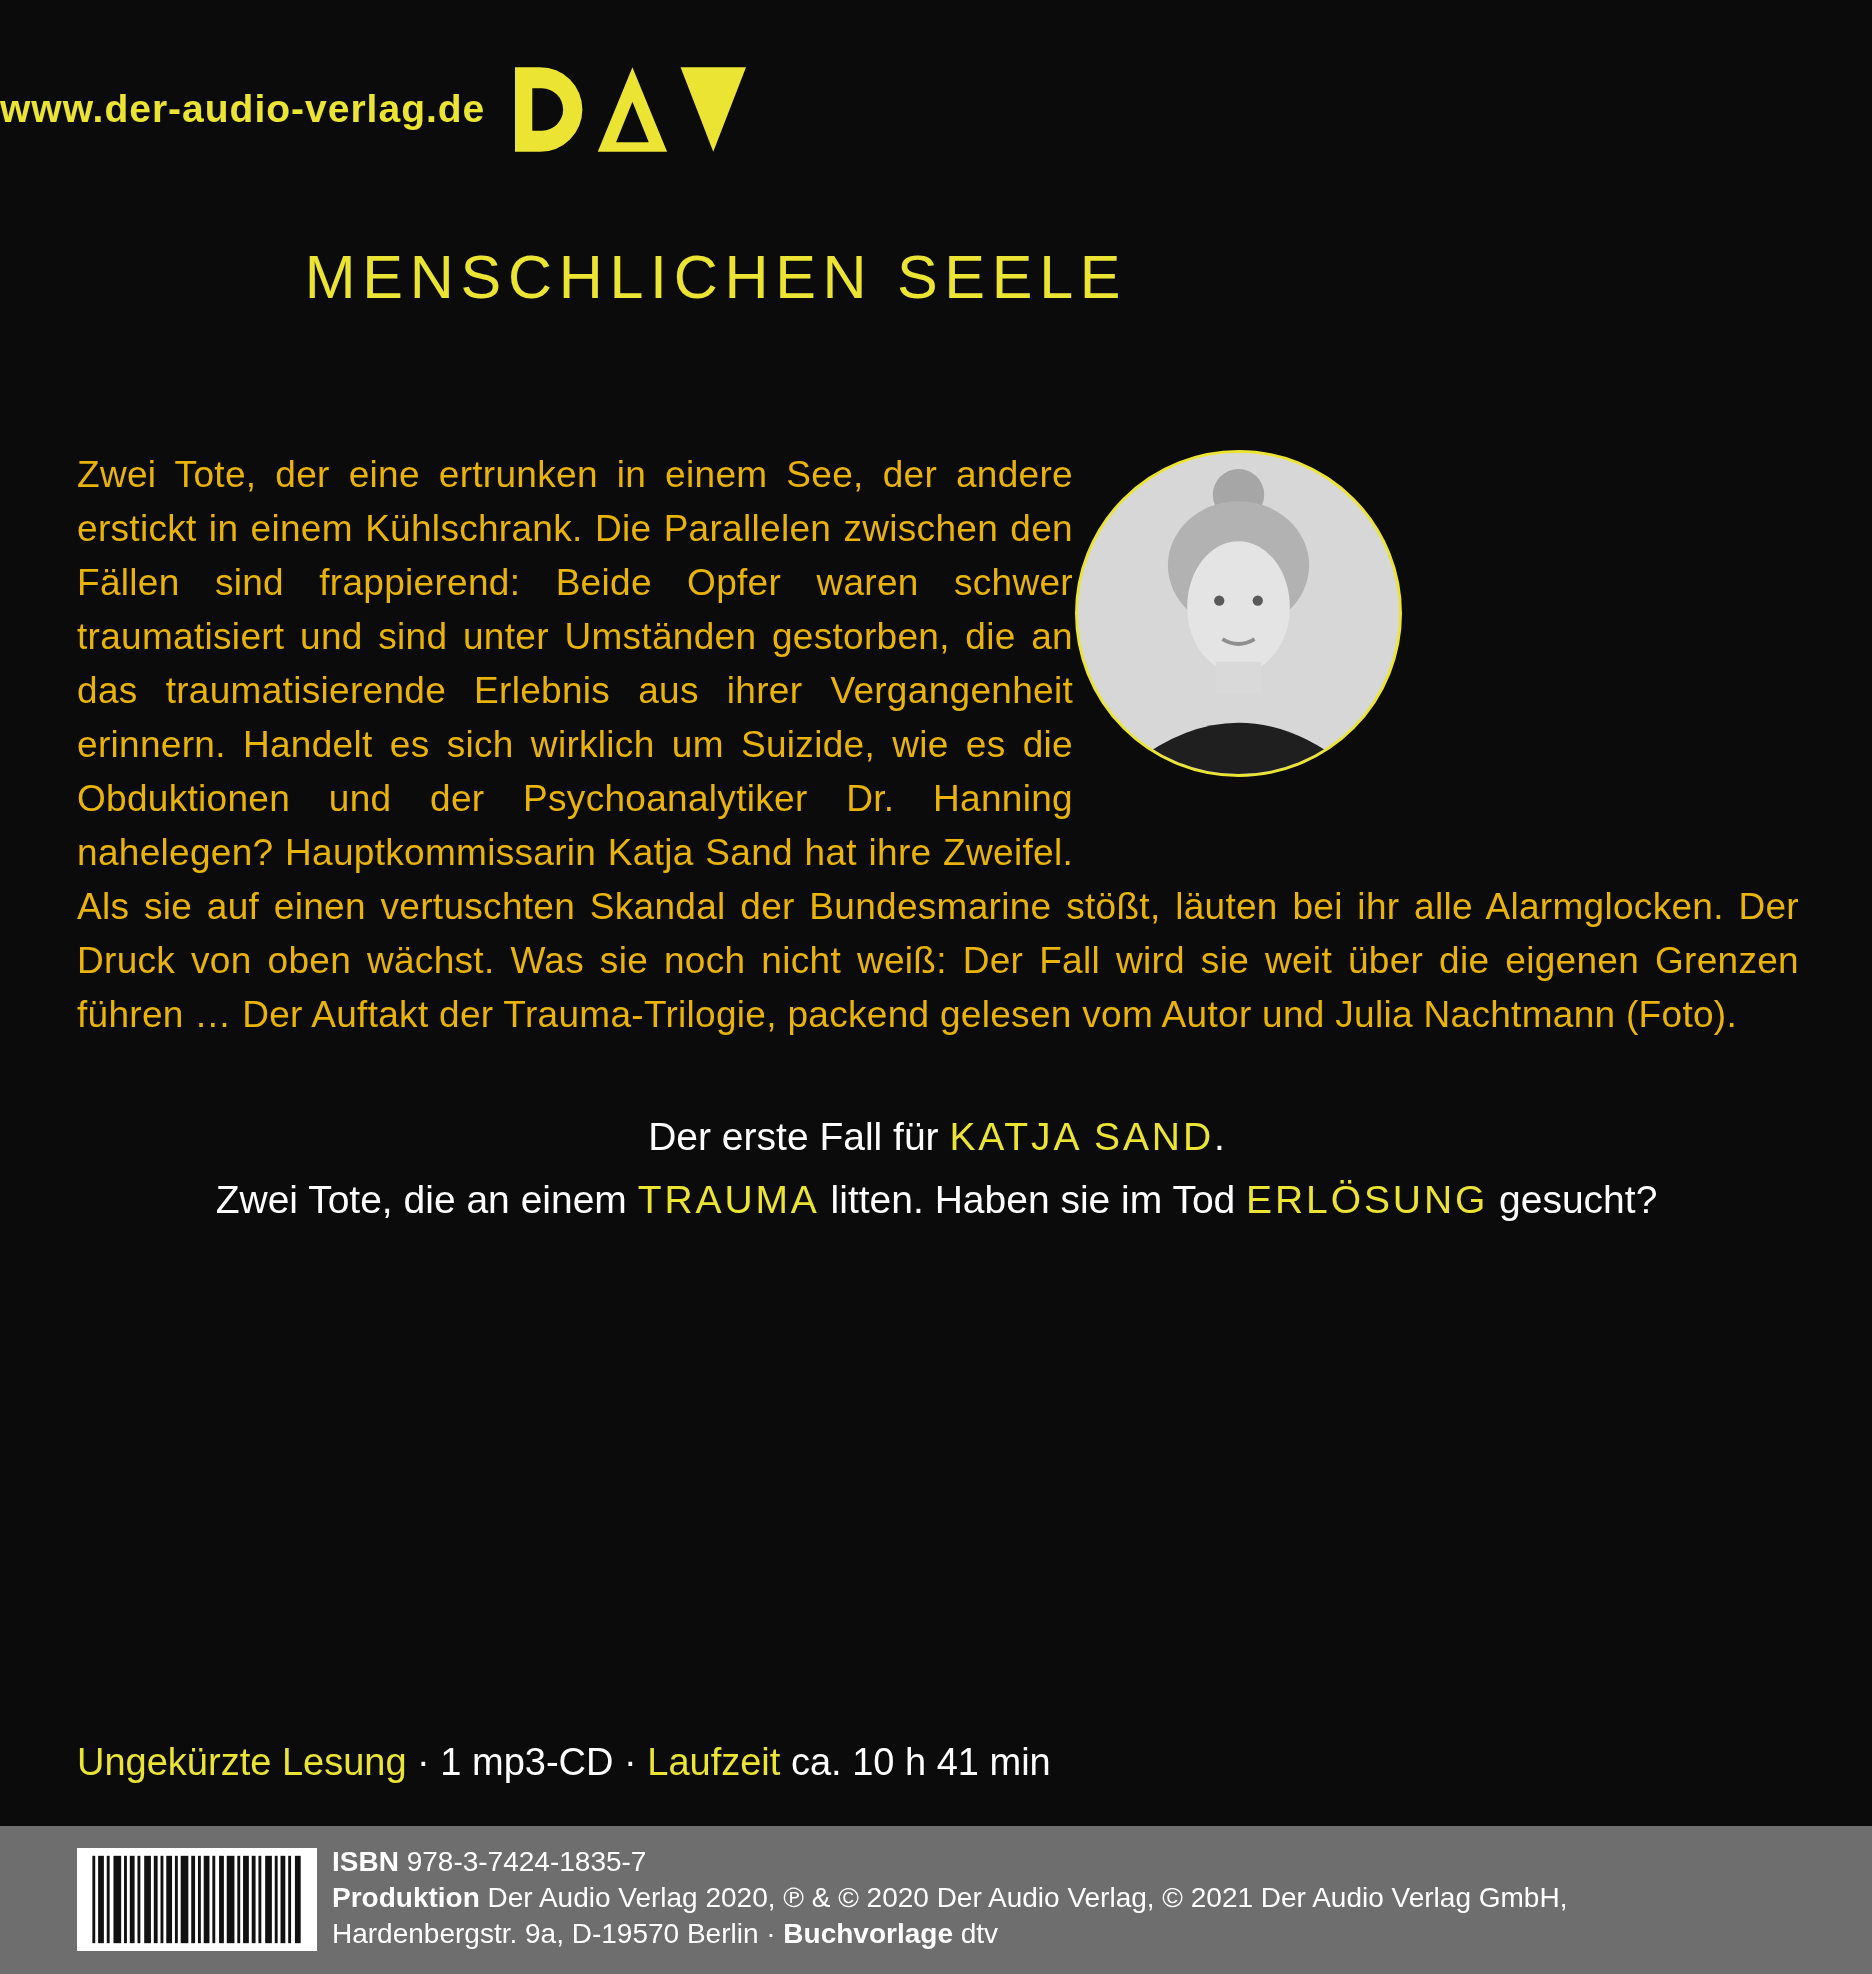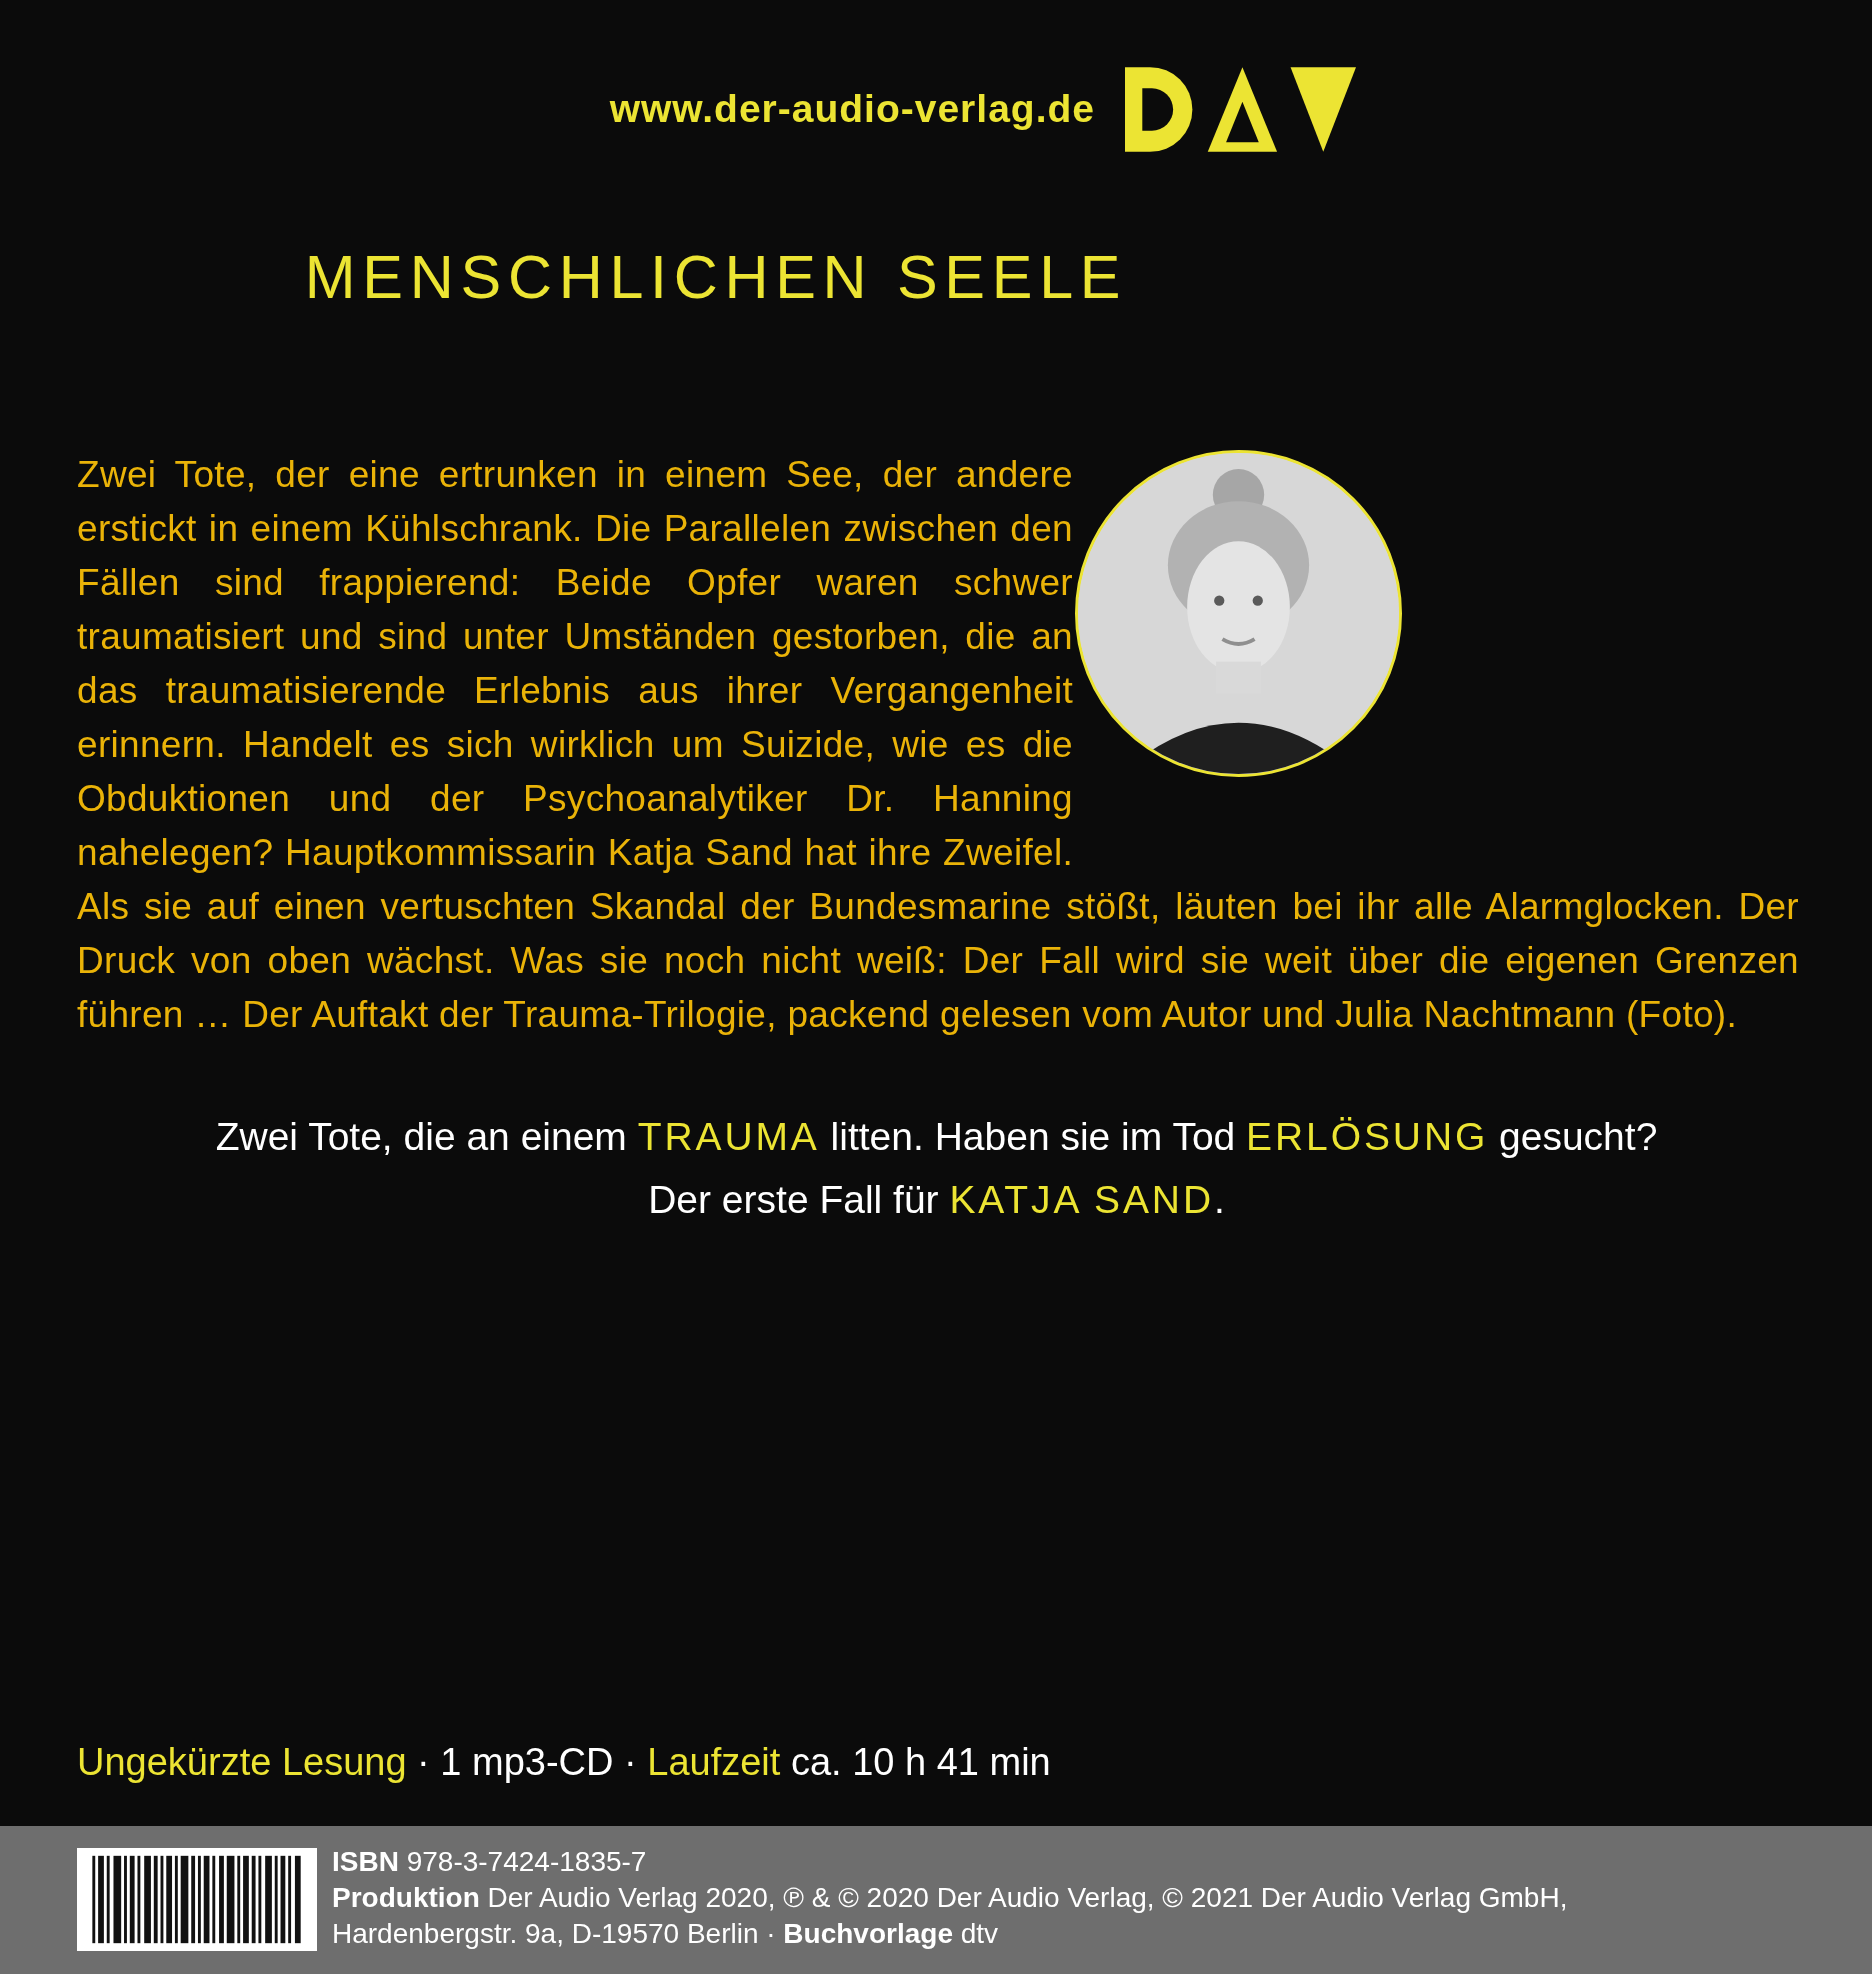--- a/index.html
+++ b/index.html
@@ -19,21 +19,21 @@
 
   
   .header {
     position: absolute;
     top: 63px;
     left: 0;
     width: 1356px;
     height: 92px;
     display: flex;
     align-items: center;
-    justify-content: flex-end;
+    justify-content: flex-start;
     gap: 30px;
   }
   .website {
     color: var(--accent);
     font-size: 39px;
     font-weight: 700;
     letter-spacing: 1px;
     white-space: nowrap;
   }
   .logo svg { display: block; }
@@ -177,24 +177,24 @@
           <circle cx="112" cy="92" r="3.2" fill="#5a5a5a"></circle>
           <path d="M90 116 Q100 122 110 116" stroke="#8f8f8f" stroke-width="2.4" fill="none"></path>
         </svg>
       </div>
     </div>
     <span>Zwei Tote, der eine ertrunken in einem See, der andere erstickt in einem Kühlschrank. Die Parallelen zwischen den Fällen sind frappierend: Beide Opfer waren schwer traumatisiert und sind unter Umständen gestorben, die an das traumatisierende Erlebnis aus ihrer Vergangenheit erinnern. Handelt es sich wirklich um Suizide, wie es die Obduktionen und der Psychoanalytiker Dr. Hanning nahelegen? Hauptkommissarin Katja Sand hat ihre Zweifel. Als sie auf einen vertuschten Skandal der Bundesmarine stößt, läuten bei ihr alle Alarmglocken. Der Druck von oben wächst. Was sie noch nicht weiß: Der Fall wird sie weit über die eigenen Grenzen führen … Der Auftakt der Trauma-Trilogie, packend gelesen vom Autor und Julia Nachtmann (Foto).</span>
   </div>
 
   <div class="tagline">
     <div>
+      <span>Der erste Fall für </span><span class="hl">KATJA SAND</span><span>.</span>
+    </div>
+    <div>
       <span>Zwei Tote, die an einem </span><span class="hl">TRAUMA</span><span> litten. Haben sie im Tod </span><span class="hl">ERLÖSUNG</span><span> gesucht?</span>
-    </div>
-    <div>
-      <span>Der erste Fall für </span><span class="hl">KATJA SAND</span><span>.</span>
     </div>
   </div>
 
   <div class="product-info">
     <span class="pi-label">Ungekürzte Lesung</span><span> · </span><span>1 mp3-CD</span><span> · </span><span class="pi-label">Laufzeit</span><span> ca. 10 h 41 min</span>
   </div>
 
   <footer class="footer">
     <div class="barcode">
       <svg width="240" height="103" viewBox="0 0 250 107">

